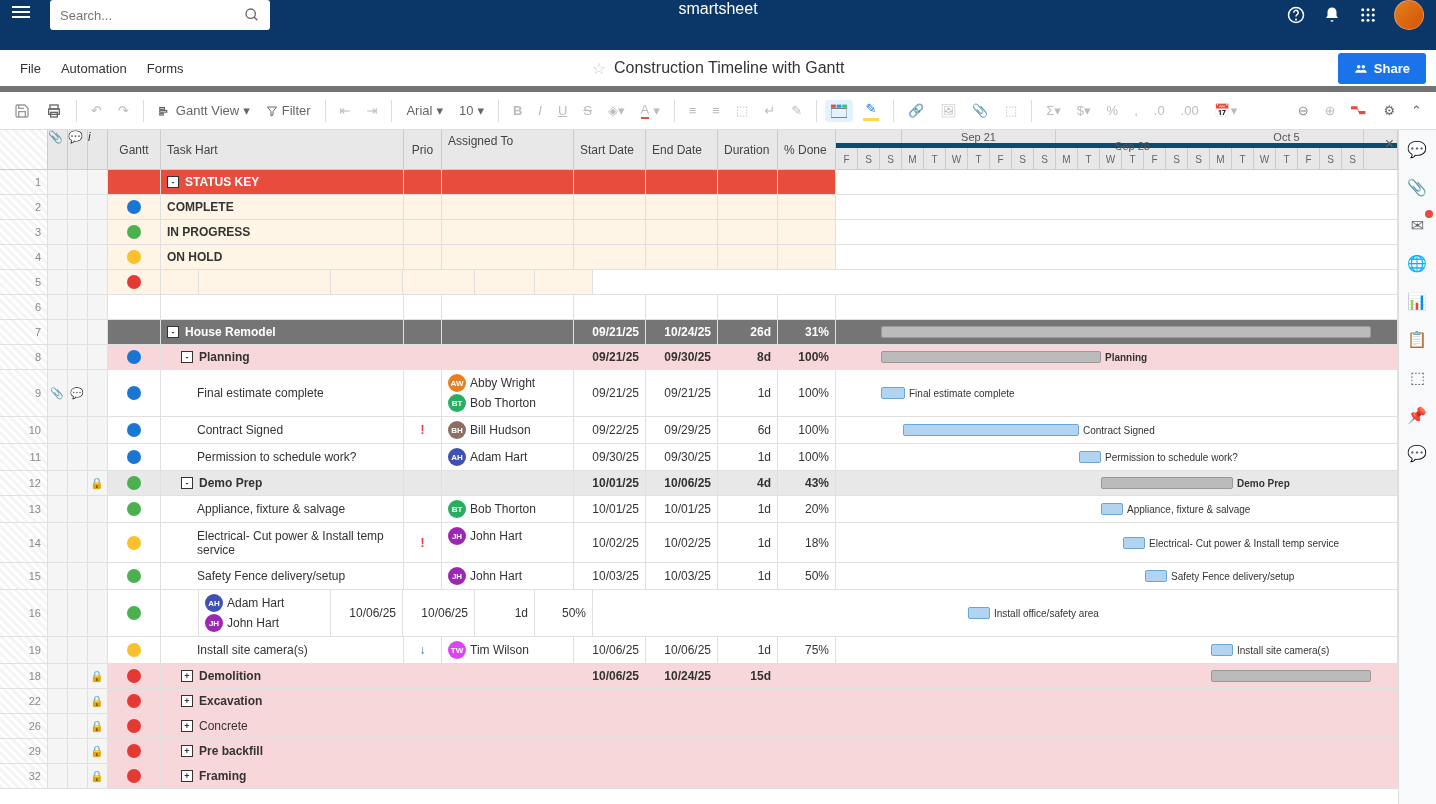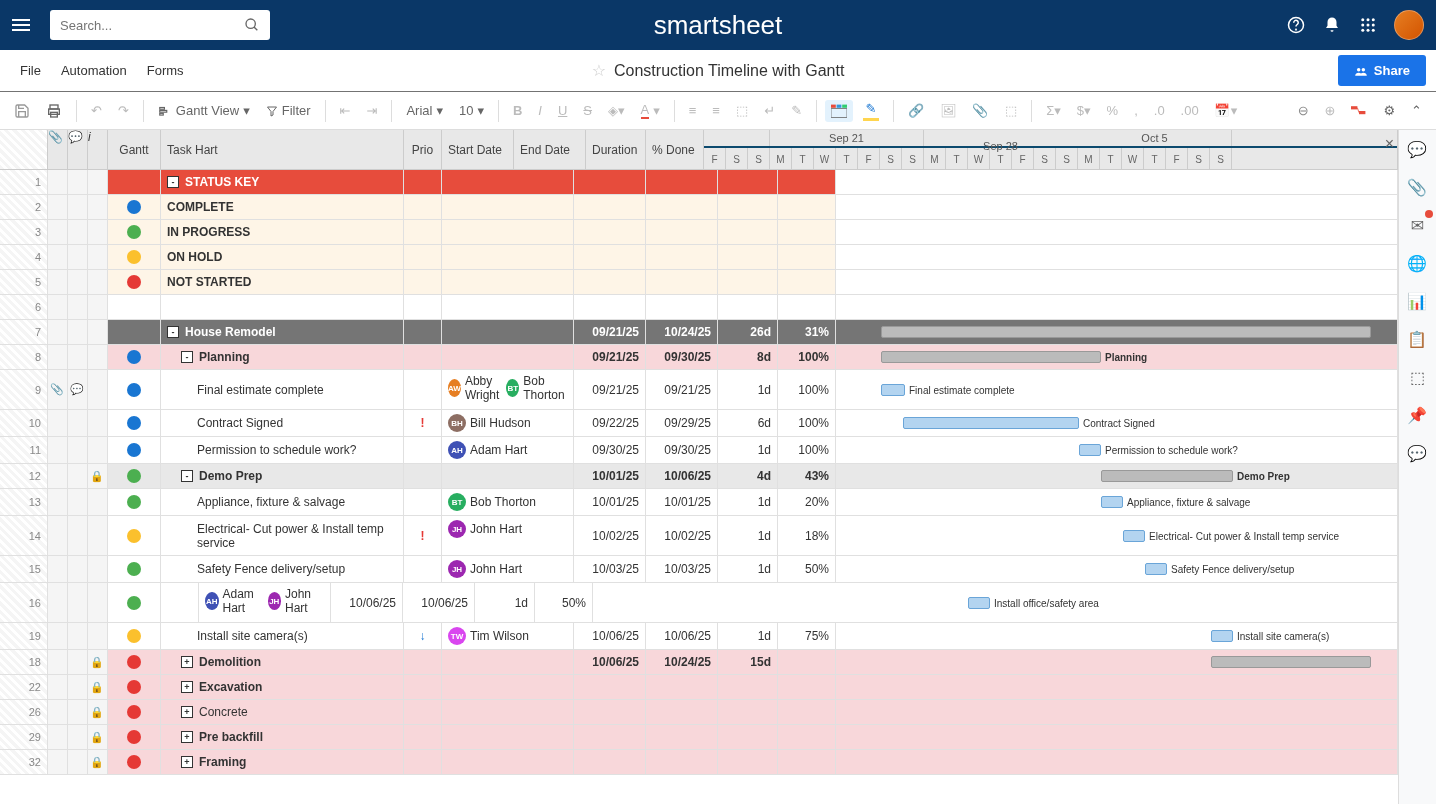--- a/index.html
+++ b/index.html
@@ -1,26 +1,26 @@
 <!DOCTYPE html>
 <html><head>
 <meta charset="utf-8">
 <style>
 *{margin:0;padding:0;box-sizing:border-box;font-family:Arial,sans-serif}
 body{width:1436px;height:804px;overflow:hidden;background:#fff;font-size:12px;color:#333}
-.top-bar{background:#0a3767;height:50px;display:flex;align-items:center;padding:0 12px;color:#fff}
+.top-bar{background:#0a3767;height:50px;display:flex;align-items:flex-start;padding:0 12px;color:#fff}
 .hamburger{width:24px;height:24px;cursor:pointer;display:flex;flex-direction:column;justify-content:center;gap:3px}
 .hamburger span{height:2px;background:#fff;width:18px}
 .search-box{background:#fff;border-radius:3px;width:220px;height:30px;margin-left:14px;display:flex;align-items:center;padding:0 10px}
 .search-box input{border:0;outline:0;flex:1;font-size:13px;color:#666}
-.logo{position:absolute;left:50%;transform:translateX(-50%);font-size:26px;font-weight:normal;letter-spacing:0px}
+.logo{position:absolute;left:50%;transform:translateX(-50%);font-size:16px;font-weight:normal;letter-spacing:0px}
 .top-right{margin-left:auto;display:flex;align-items:center;gap:16px}
 .top-icon{width:20px;height:20px;cursor:pointer;display:flex;align-items:center;justify-content:center;color:#fff;font-size:16px}
 .avatar{width:30px;height:30px;border-radius:50%;background:linear-gradient(135deg,#e67e22,#d35400);border:1px solid rgba(255,255,255,0.3)}
-.menu-bar{height:42px;border-bottom:1px solid #737373;display:flex;align-items:center;padding:4px 10px}
+.menu-bar{height:42px;border-bottom:6px solid #737373;display:flex;align-items:center;padding:4px 10px}
 .menu-bar .mi{padding:6px 10px;cursor:pointer;font-size:13px;color:#333}
 .sheet-title{position:absolute;left:50%;transform:translateX(-50%);display:flex;align-items:center;gap:8px;font-size:16px;color:#333}
 .star{color:#ccc;font-size:16px}
 .share-btn{margin-left:auto;background:#1a73e8;color:#fff;border:0;padding:8px 16px;border-radius:3px;font-size:13px;font-weight:bold;cursor:pointer;display:flex;align-items:center;gap:6px}
 .toolbar{height:38px;border-bottom:1px solid #ddd;display:flex;align-items:center;padding:0 8px;gap:4px;background:#fff}
 .tb-btn{padding:4px 6px;cursor:pointer;color:#666;font-size:13px;display:flex;align-items:center;gap:4px;border-radius:3px}
 .tb-sep{width:1px;height:22px;background:#ddd;margin:0 4px}
 .tb-active{background:#e3f2fd}
 .highlight-bar{width:16px;height:3px;background:#ffd54f;margin-top:2px}
 .main-area{display:flex;height:calc(100% - 130px)}
@@ -33,21 +33,21 @@
 .icon-col-h{width:20px;border-right:1px solid #ccc}
 .hc{border-right:1px solid #ccc;padding:4px 6px;display:flex;align-items:center;font-size:12px;color:#444;font-weight:normal}
 .grid-body{height:calc(100% - 40px);overflow-y:auto}
 .grid-row{display:flex;border-bottom:1px solid #e0e0e0;min-height:25px;align-items:stretch;background:#fff}
 .row-num{width:48px;border-right:1px solid #e0e0e0;display:flex;align-items:center;justify-content:flex-end;padding-right:6px;color:#888;font-size:11px;background:#f5f5f5}
 .icon-col{width:20px;border-right:1px solid #e0e0e0;display:flex;align-items:center;justify-content:center;color:#888;font-size:11px;background:#f5f5f5}
 .cell{border-right:1px solid #e0e0e0;padding:4px 6px;display:flex;align-items:center;font-size:12px}
 .status-col{width:53px;justify-content:center}
 .task-col{width:243px}
 .prio-col{width:38px;justify-content:center}
-.assigned-col{width:132px;flex-direction:row;align-items:flex-start;gap:2px}
+.assigned-col{width:132px;flex-direction:column;align-items:flex-start;gap:2px}
 .date-col{width:72px;justify-content:flex-end}
 .dur-col{width:60px;justify-content:flex-end}
 .done-col{width:58px;justify-content:flex-end}
 .gantt-col{flex:1;position:relative;padding:0}
 .status-dot{width:14px;height:14px;border-radius:50%}
 .blue{background:#1976d2}
 .green{background:#4caf50}
 .yellow{background:#fbc02d}
 .red{background:#e53935}
 .header-orange{background:#e74c3c;color:#fff;font-weight:bold}
@@ -55,21 +55,21 @@
 .header-gray{background:#757575;color:#fff;font-weight:bold}
 .header-pink{background:#f8d7da;font-weight:bold}
 .header-lgray{background:#e8e8e8;font-weight:bold}
 .collapse-btn{width:12px;height:12px;border:1px solid currentColor;display:inline-flex;align-items:center;justify-content:center;font-size:9px;margin-right:6px;background:#fff;color:#333}
 .header-orange .collapse-btn,.header-gray .collapse-btn{color:#333}
 .indent1{padding-left:20px}
 .indent2{padding-left:36px}
 .avatar-chip{display:flex;align-items:center;gap:4px}
 .av-circle{width:18px;height:18px;border-radius:50%;display:flex;align-items:center;justify-content:center;font-size:8px;font-weight:bold;color:#fff}
 .gantt-header{display:flex;height:40px;flex-direction:column}
-.gantt-months{display:flex;height:18px;border-bottom:2px solid #0c4a6e}
+.gantt-months{display:flex;height:18px;border-bottom:5px solid #0c4a6e}
 .gantt-month{text-align:center;font-size:11px;color:#555;border-right:1px solid #ccc;display:flex;align-items:center;justify-content:center}
 .gantt-days{display:flex;height:22px}
 .gantt-day{width:22px;text-align:center;font-size:10px;color:#666;border-right:1px solid #ccc;display:flex;align-items:center;justify-content:center}
 .gantt-bar{position:absolute;height:12px;background:#b3d4f0;border:1px solid #6aa5d8;top:50%;transform:translateY(-50%);border-radius:2px}
 .gantt-bar-gray{background:#bbb;border-color:#999}
 .gantt-label{position:absolute;font-size:10px;color:#333;white-space:nowrap;top:50%;transform:translateY(-50%)}
 .lock-icon{font-size:11px;color:#888}
 .prio-high{color:#e53935;font-weight:bold}
 .prio-low{color:#1976d2;font-weight:bold}
 .striped{background:repeating-linear-gradient(45deg,#f5f5f5,#f5f5f5 3px,#fff 3px,#fff 6px)}
@@ -240,20 +240,21 @@
 <div class="main-area">
   <div class="grid-area">
     <div class="grid-header">
       <div class="row-num-h striped"></div>
       <div class="icon-col-h">📎</div>
       <div class="icon-col-h">💬</div>
       <div class="icon-col-h" style="font-style:italic">i</div>
       <div class="hc status-col">Gantt</div>
       <div class="hc task-col">Task Hart</div>
       <div class="hc prio-col">Prio</div>
+      <div class="hc assigned-col" style="flex-direction:row">Assigned To</div>
       <div class="hc date-col" style="justify-content:flex-start">Start Date</div>
       <div class="hc date-col" style="justify-content:flex-start">End Date</div>
       <div class="hc dur-col" style="justify-content:flex-start">Duration</div>
       <div class="hc done-col" style="justify-content:flex-start">% Done</div>
       <div class="hc gantt-col" style="padding:0;flex-direction:column">
         <div class="gantt-header" style="width:100%">
           <div class="gantt-months" id="gantt-months">
               <div class="gantt-month" style="width: 66px;"></div>
               <div class="gantt-month" style="width: 154px;">Sep 21</div>
               <div class="gantt-month" style="width: 154px; margin-top: 16px;">Sep 28</div>
@@ -365,23 +366,20 @@
           <div class="cell gantt-col "></div>
         </div>
         <div class="grid-row">
           <div class="row-num striped">5</div>
           <div class="icon-col"></div>
           <div class="icon-col"></div>
           <div class="icon-col"></div>
           <div class="cell status-col header-cream">
             <div class="status-dot red"></div>
           </div>
-          <div class="cell task-col header-cream">
-            <span style="font-weight:bold">NOT STARTED</span>
-          </div>
           <div class="cell prio-col header-cream"></div>
           <div class="cell assigned-col header-cream"></div>
           <div class="cell date-col header-cream"></div>
           <div class="cell date-col header-cream"></div>
           <div class="cell dur-col header-cream"></div>
           <div class="cell done-col header-cream"></div>
           <div class="cell gantt-col "></div>
         </div>
         <div class="grid-row">
           <div class="row-num striped">6</div>

